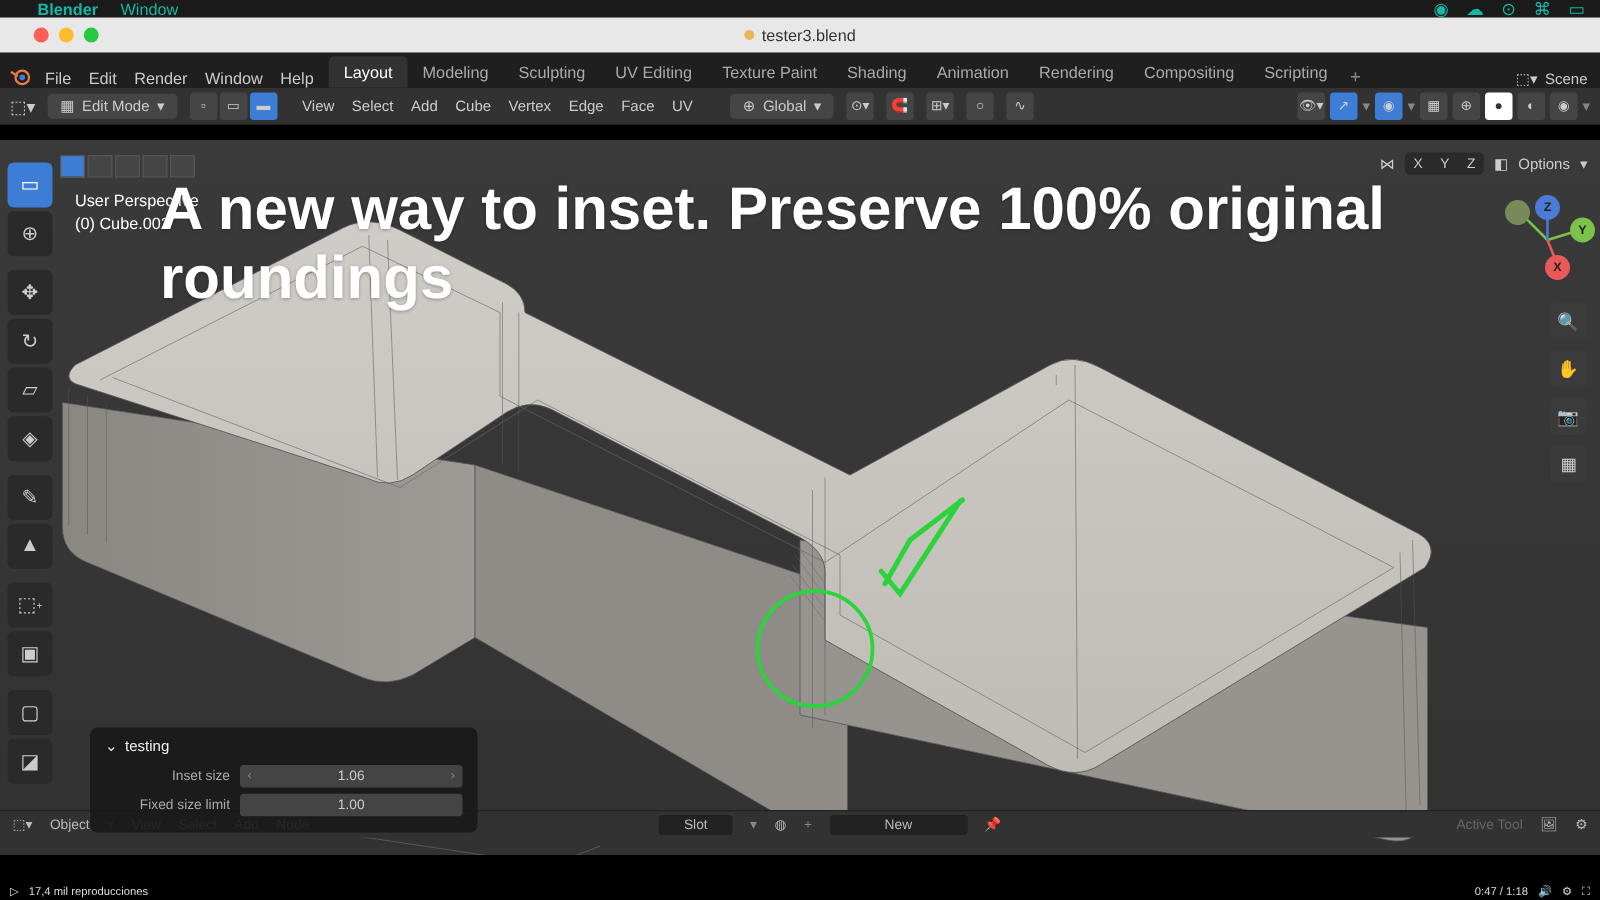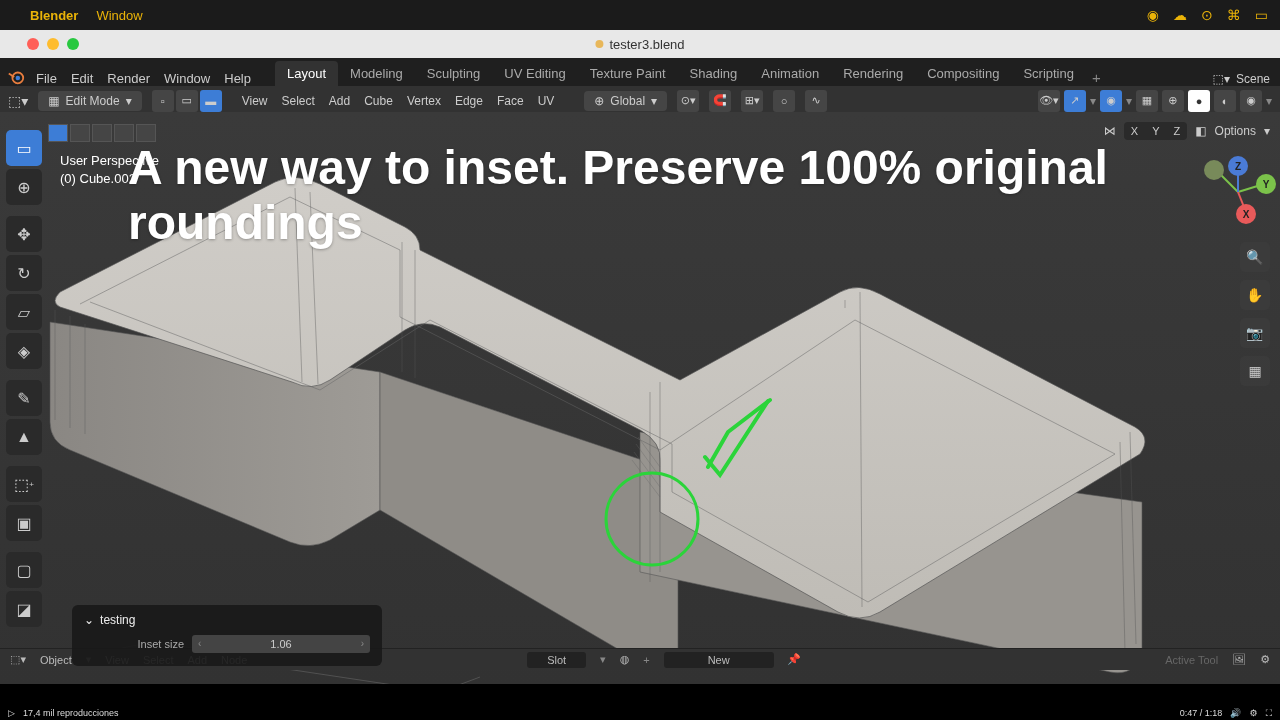--- a/index.html
+++ b/index.html
@@ -1,28 +1,28 @@
 <!DOCTYPE html>
 <html><head>
 <meta charset="utf-8">
 <style>
 *{margin:0;padding:0;box-sizing:border-box;font-family:-apple-system,BlinkMacSystemFont,sans-serif;user-select:none}
 body{width:1280px;height:720px;overflow:hidden;background:#000;position:relative}
-.macbar{height:30px;background:#1b1b1b;color:#eab308;display:flex;align-items:center;padding:0 12px;font-size:13px;justify-content:space-between}
+.macbar{height:14px;background:#1b1b1b;color:#14b8a6;display:flex;align-items:center;padding:0 12px;font-size:13px;justify-content:space-between}
 .macbar .left{display:flex;gap:18px;align-items:center}
 .macbar .right{display:flex;gap:14px;align-items:center;font-size:14px}
 .winbar{height:28px;background:#e8e8e8;display:flex;align-items:center;padding:0 27px;position:relative}
 .dots{display:flex;gap:8px}
 .dot{width:12px;height:12px;border-radius:50%}
 .wt{position:absolute;left:50%;transform:translateX(-50%);font-size:13px;color:#333;display:flex;align-items:center;gap:6px}
 .wt::before{content:"";width:8px;height:8px;background:#e8b75a;border-radius:50%}
 .menubar{height:28px;background:#1f1f1f;display:flex;align-items:flex-end;font-size:13px;color:#ccc}
 .blogo{width:32px;display:flex;justify-content:center}
 .fmenu{display:flex;gap:14px;padding-left:4px}
-.wtabs{display:flex;margin-left:24px;gap:0}
+.wtabs{display:flex;margin-left:12px;gap:0}
 .wtab{padding:5px 12px;color:#aaa;font-size:13px}
 .wtab.active{background:#323232;color:#fff;border-radius:4px 4px 0 0}
 .scenebox{margin-left:auto;display:flex;align-items:center;gap:6px;padding-right:10px;color:#ccc;font-size:12px}
 .toolbar{height:30px;background:#323232;display:flex;align-items:center;padding:0 8px;gap:10px;color:#ccc;font-size:12px;border-bottom:1px solid #222}
 .modechip{background:#454545;padding:3px 10px;border-radius:4px;display:flex;align-items:center;gap:6px}
 .tbmenu{display:flex;gap:14px;margin-left:10px}
 .tbright{margin-left:auto;display:flex;gap:4px;align-items:center}
 .tbicon{width:22px;height:22px;background:#454545;border-radius:3px;display:flex;align-items:center;justify-content:center;font-size:11px}
 .tbicon.blue{background:#3d7dd6}
 .viewport{position:absolute;top:112px;left:0;right:0;height:572px;background:linear-gradient(180deg,#3a3a3a 0%,#323232 100%);overflow:hidden}
@@ -283,20 +283,24 @@
   <div class="panel">
     <div class="hdr">
         <span>⌄</span>
         <span>testing</span>
       </div>
     <div id="prows">
         <div class="prow">
           <div class="plabel">Inset size</div>
           <div class="pval">1.06<span class="arr" style="left: 6px;">‹</span><span class="arr" style="right: 6px;">›</span></div>
         </div>
+        <div class="prow">
+          <div class="plabel">Fixed size limit</div>
+          <div class="pval">1.00</div>
+        </div>
       </div>
   </div>
 
   <div class="bottombar">
     <span>⬚▾</span>
     <span>Object</span>
     <span style="color:#888">▾</span>
     <span>View</span>
     <span>Select</span>
     <span>Add</span>

